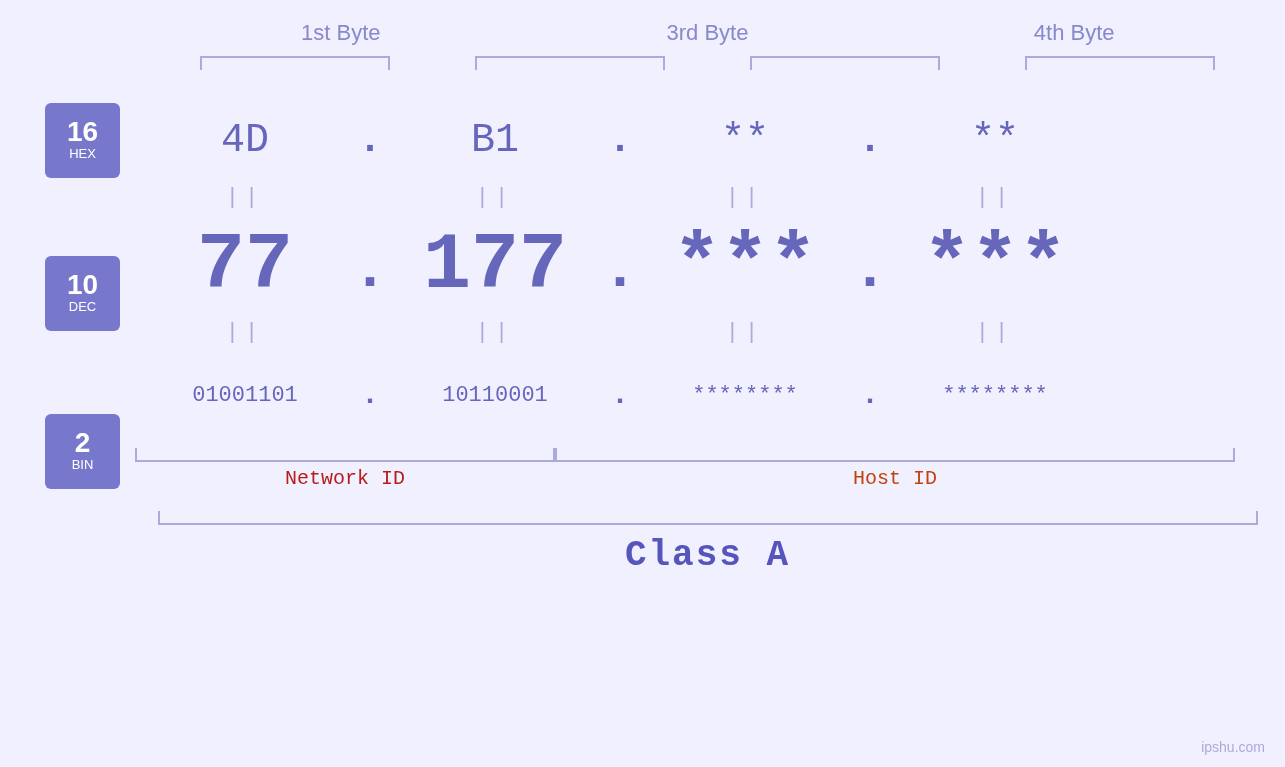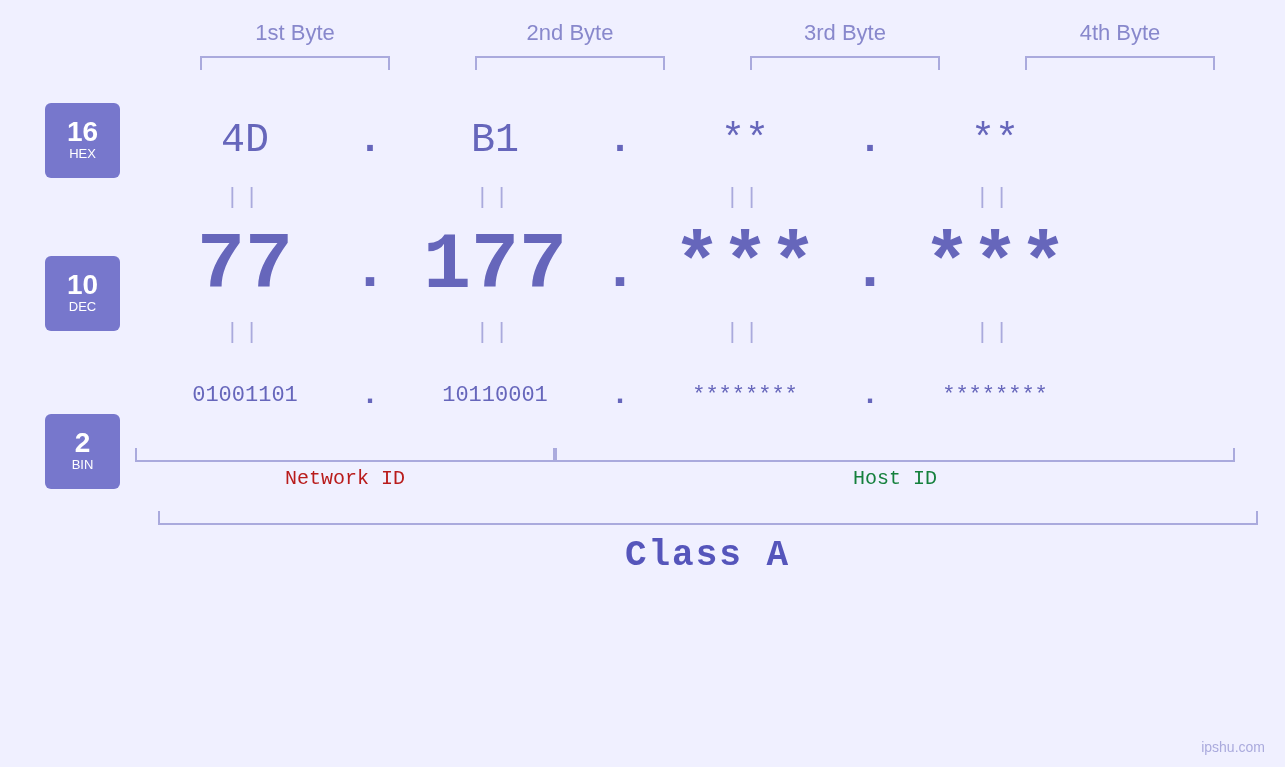--- a/index.html
+++ b/index.html
@@ -167,21 +167,21 @@
     .network-id-label {
       width: 420px;
       text-align: center;
       color: #b91c1c;
       font-size: 20px;
     }
 
     .host-id-label {
       width: 680px;
       text-align: center;
-      color: #15803d;
+      color: #c2410c;
       font-size: 20px;
     }
 
     
     .big-bracket-row {
       width: 1100px;
       margin-left: 130px;
       margin-top: 15px;
     }
     .big-bracket-bottom {
@@ -232,21 +232,20 @@
       width: 30px;
     }
   </style>
 </head>
 <body>
 
 <div class="container">
 
   <div class="byte-headers">
     <div class="byte-header">1st Byte</div>
-    <div class="byte-header">2nd Byte</div>
     <div class="byte-header">3rd Byte</div>
     <div class="byte-header">4th Byte</div>
   </div>
 
   <div class="bracket-row">
     <div class="bracket"></div>
     <div class="bracket"></div>
     <div class="bracket"></div>
     <div class="bracket"></div>
   </div>

